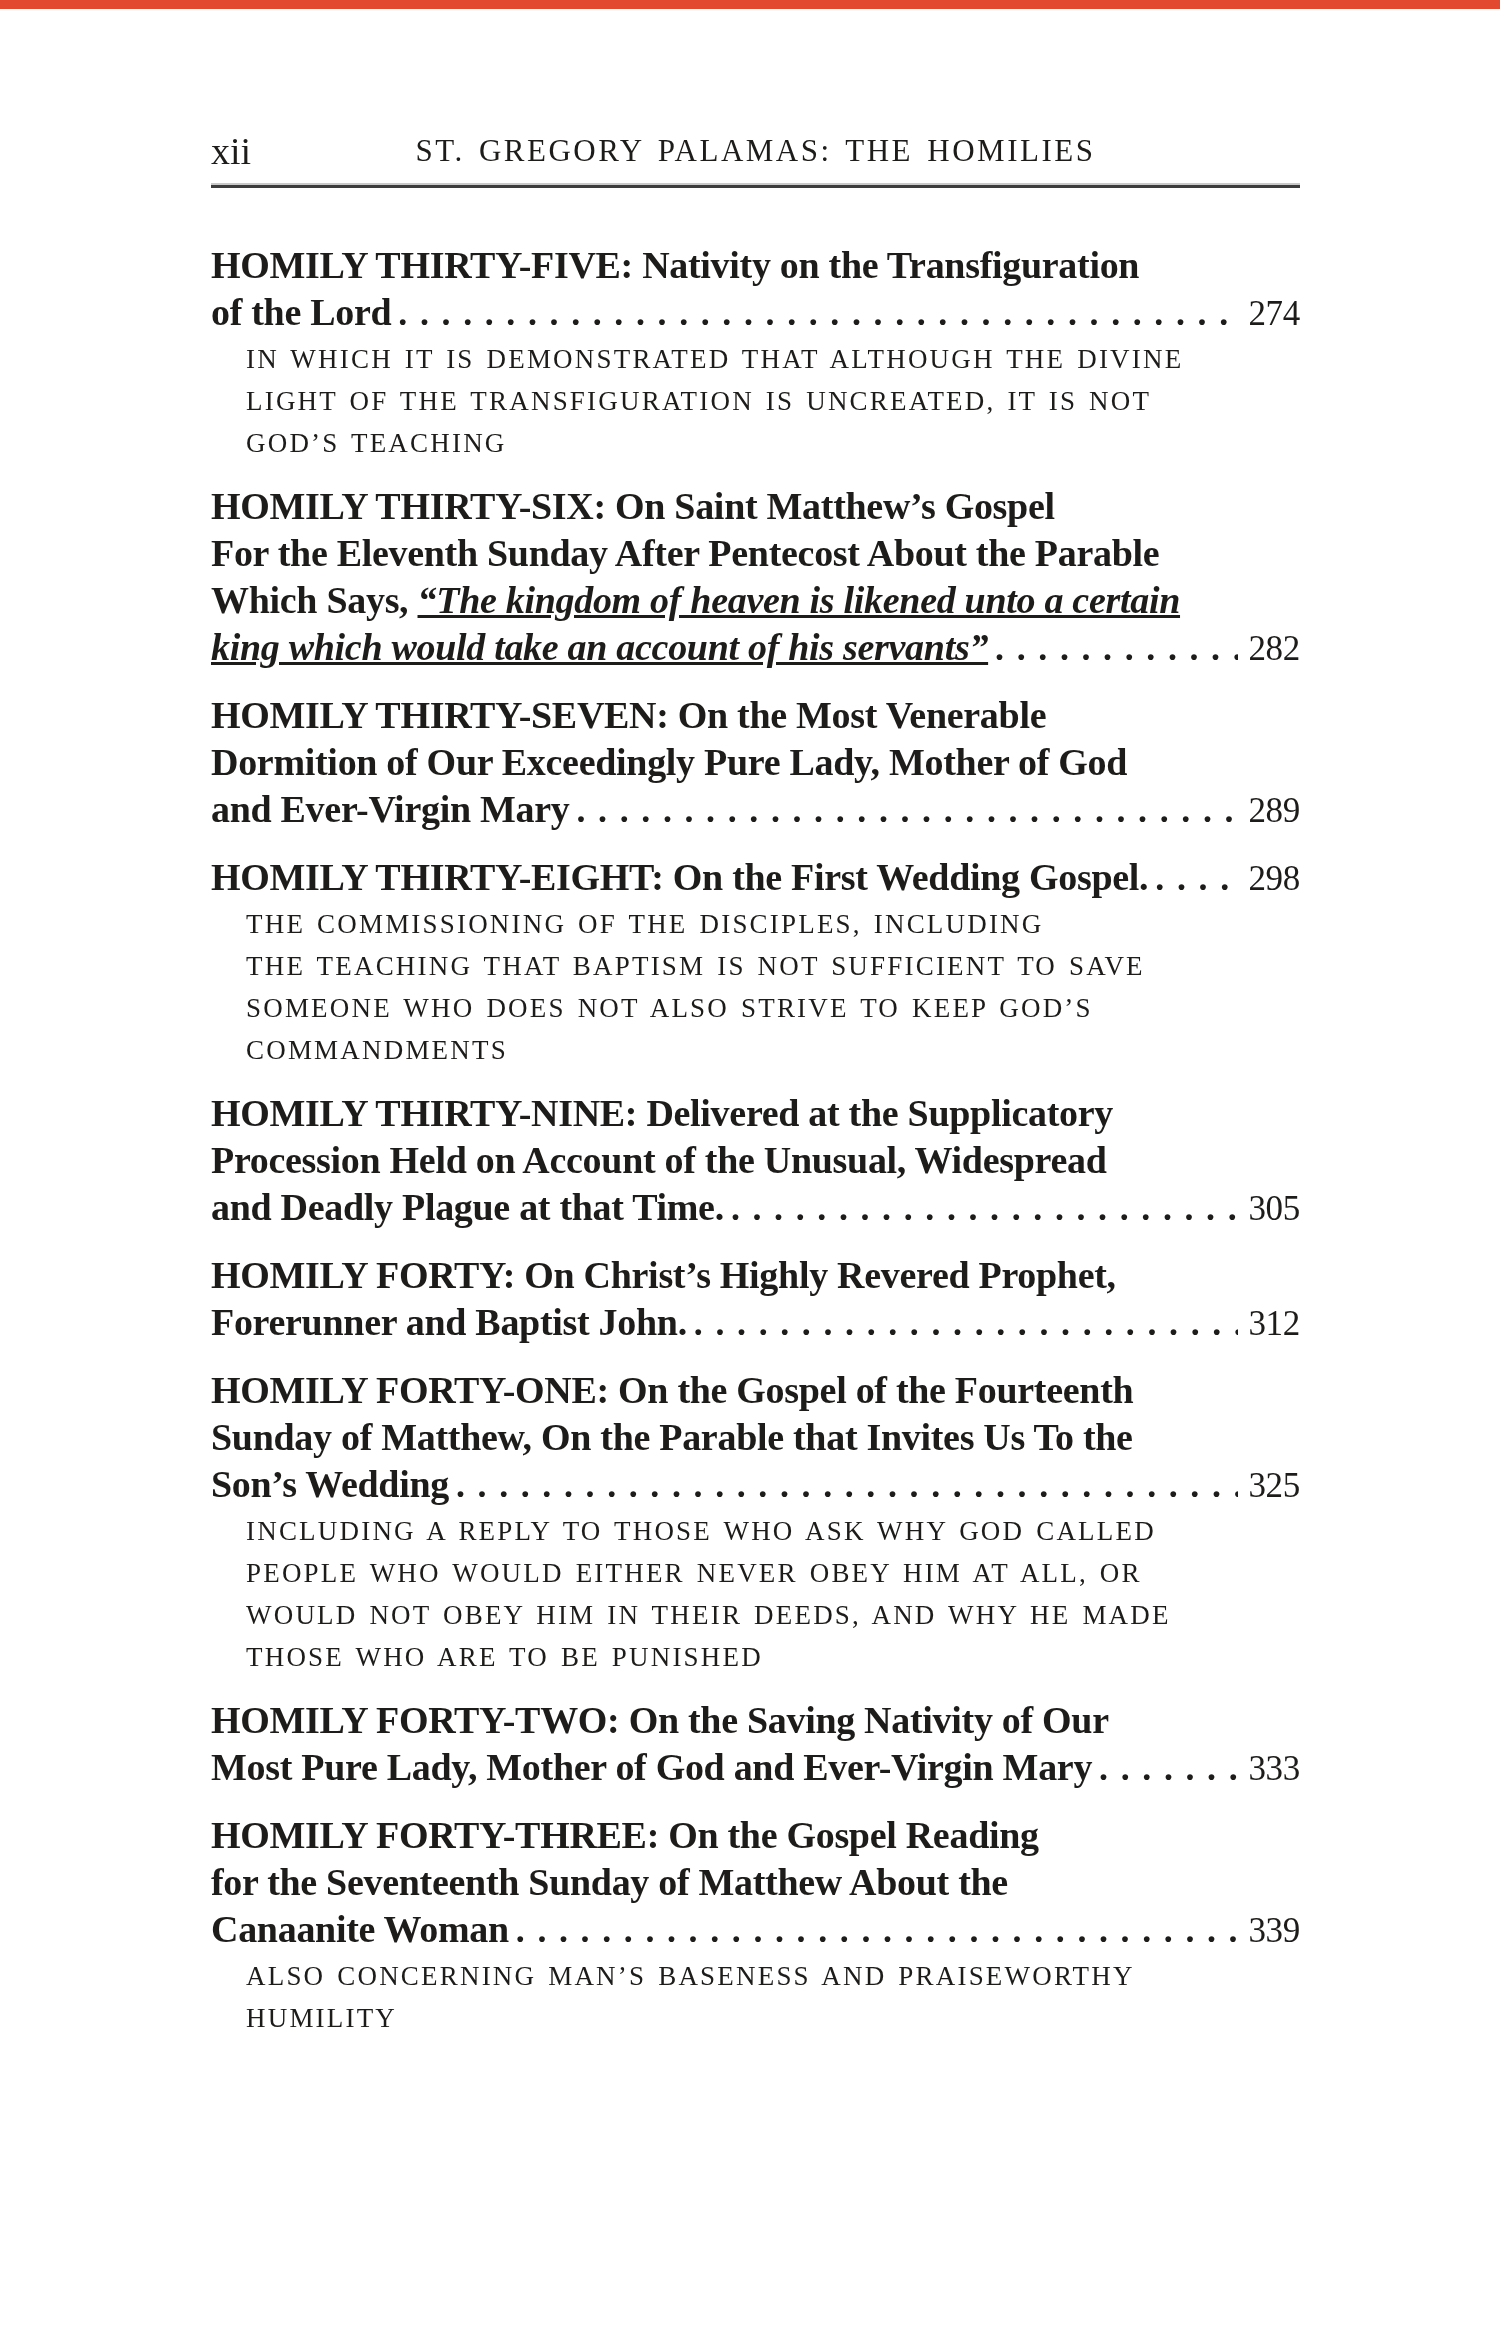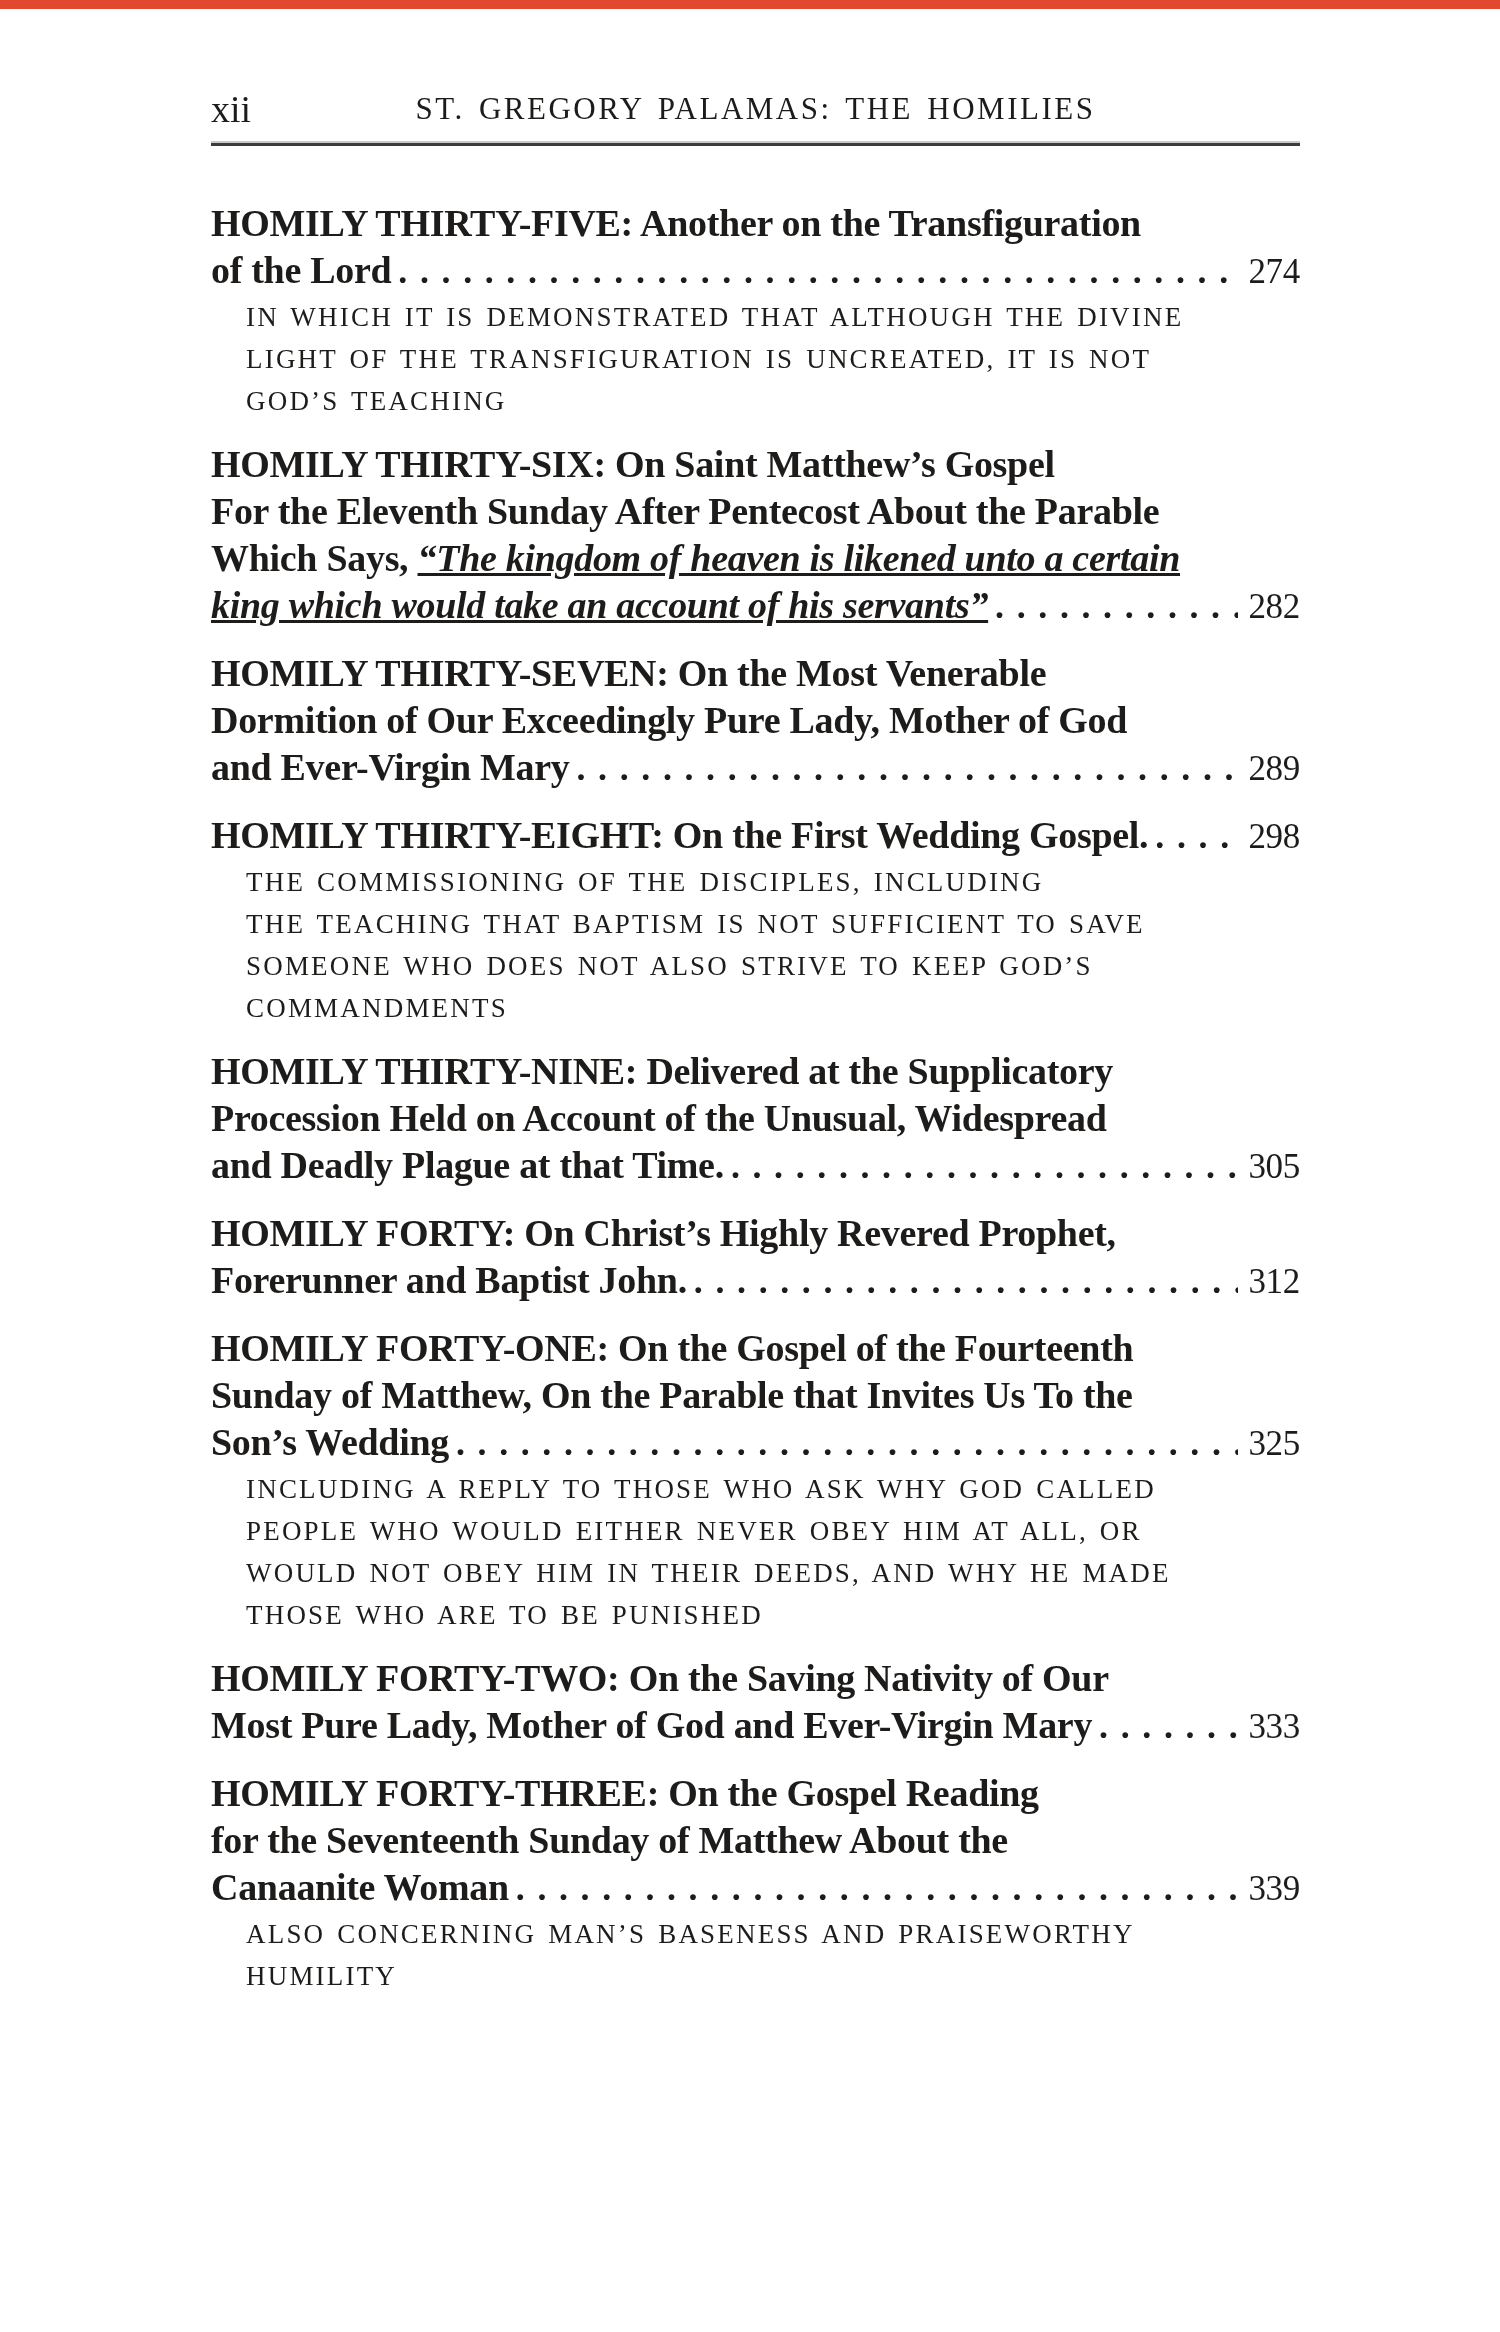--- a/index.html
+++ b/index.html
@@ -3,21 +3,21 @@
 <meta charset="utf-8">
 <style>
   * { margin:0; padding:0; box-sizing:border-box; }
   html, body { width:1500px; }
   body {
     height:2332px; overflow:hidden;
     background:#ffffff; color:#1e1c1a;
     font-family:"Liberation Serif", serif;
   }
   .top-bar { height:9px; width:100%; }
-  .sheet { padding:76px 200px 0 211px; }
+  .sheet { padding:118px 200px 0 211px; }
   .header { position:relative; height:44px; }
   .folio { position:absolute; left:0; bottom:-2px; font-size:38px; }
   .running-head {
     position:absolute; left:0; right:0; bottom:2px;
     text-align:center; font-size:31px; letter-spacing:2.5px; word-spacing:4px;
   }
   .header-rule { margin-top:14px; height:0; border-bottom:3px solid #3c3c3c; box-shadow:0 -2px 0 #c9c9c9; }
   .toc { margin-top:54px; }
   .entry { margin-bottom:20px; }
   .tline {
@@ -47,21 +47,21 @@
 <div class="sheet">
   <div class="header">
     <span class="folio">xii</span>
     <span class="running-head">ST. GREGORY PALAMAS: THE HOMILIES</span>
   </div>
   <div class="header-rule"></div>
 
   <div class="toc">
       <div class="entry">
         <div class="tline">
-          <span class="txt">HOMILY THIRTY-FIVE: Another on the Transfiguration</span>
+          <span class="txt">HOMILY THIRTY-FIVE: Nativity on the Transfiguration</span>
         </div>
         <div class="tline">
           <span class="txt">of the Lord</span>
           <span class="leader"></span>
           <span class="pagenum">274</span>
         </div>
         <div class="sub">IN WHICH IT IS DEMONSTRATED THAT ALTHOUGH THE DIVINE</div>
         <div class="sub">LIGHT OF THE TRANSFIGURATION IS UNCREATED, IT IS NOT</div>
         <div class="sub">GOD’S TEACHING</div>
       </div>

